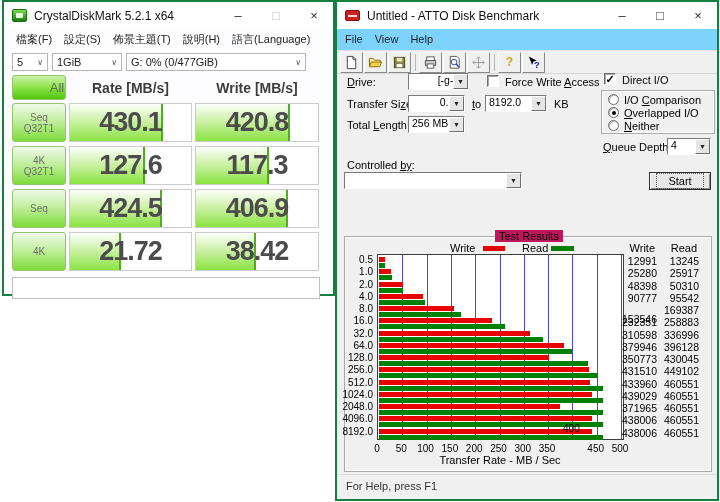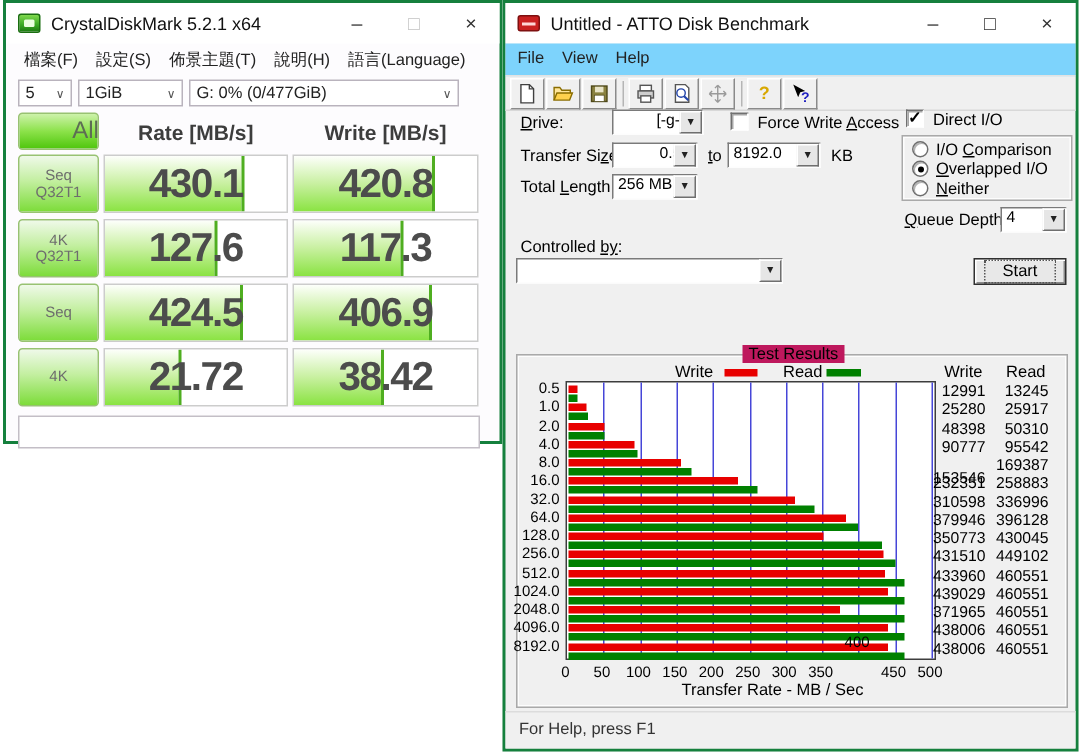--- a/index.html
+++ b/index.html
@@ -38,21 +38,21 @@
   .cdm-col-btn { width:54px; }
   .cdm-col-cell { width:123px; }
   .cdm-col-cell2 { width:124px; }
   .cdm-header { display:flex; align-items:center; justify-content:center;
                 font-weight:bold; font-size:14px; color:#3d3d3d; }
   .green-btn { border:1px solid #98c272; border-radius:3px; color:#6d6d6d;
      background:linear-gradient(180deg,#eff9e9 0%, #c3efa0 45%, #7ddc3a 100%);
      display:flex; flex-direction:column; align-items:center; justify-content:center;
      font-size:10px; line-height:11px; }
   .green-btn.all { background:linear-gradient(180deg,#cdf2aa 0%, #8ce24a 50%, #50c60e 100%);
-     color:#5d6d54; font-size:16px;padding-left:36px; }
+     color:#5d6d54; font-size:13px;padding-left:36px; }
   .cdm-row { display:flex; gap:3px; height:39px; margin-bottom:4px; }
   .cdm-cell { position:relative; border:1px solid #cccccc; background:#fff; overflow:hidden;
               display:flex; align-items:center; justify-content:center; }
   .cdm-cell .fill { position:absolute; left:0; top:0; bottom:0;
      background:linear-gradient(180deg,#fdfffb 0%, #c8f0a0 50%, #8ae342 100%);
      border-right:2px solid #4fae20; }
   .cdm-cell .num { position:relative; font-weight:bold; font-size:27px; color:#4c4c4c;
                    letter-spacing:-1px; }
   .cdm-comment { margin:6px 0 0 8px; width:308px; height:22px; border:1px solid #c3bec6;
                  background:#fff; }
@@ -110,21 +110,21 @@
   
   #plot { position:absolute; left:40px; top:252px; width:247px; height:186px; background:#fff;
           border:1px solid #3d3d3d; }
   .gridline { position:absolute; top:0; bottom:0; width:1px; background:#4646d8; }
   .bar { position:absolute; left:1px; height:5px; }
   .rowlab { position:absolute; left:0; width:36px; text-align:right; font-size:10px;
             line-height:10px; color:#000; }
   .val { position:absolute; width:70px; text-align:right; font-size:10.5px; line-height:10px; color:#000; }
   .wv { left:250px; } .rv { left:292px; }
   .tick { position:absolute; transform:translateX(-50%); font-size:10px; color:#000; }
-  #axis-label { position:absolute; left:178px; top:452px; transform:translateX(-50%);
+  #axis-label { position:absolute; left:163px; top:452px; transform:translateX(-50%);
                 font-size:11px; color:#000; white-space:nowrap; }
   .legend-lbl { position:absolute; font-size:11px; color:#000; }
   .swatch { position:absolute; height:5px; width:22px; }
 
   #atto-status { position:absolute; left:0; right:0; bottom:0; height:25px; background:#f0f0f0;
      border-top:1px solid #dcdcdc; font-size:11px; color:#333; padding:5px 0 0 9px; }
 </style>
 </head>
 <body>
 

